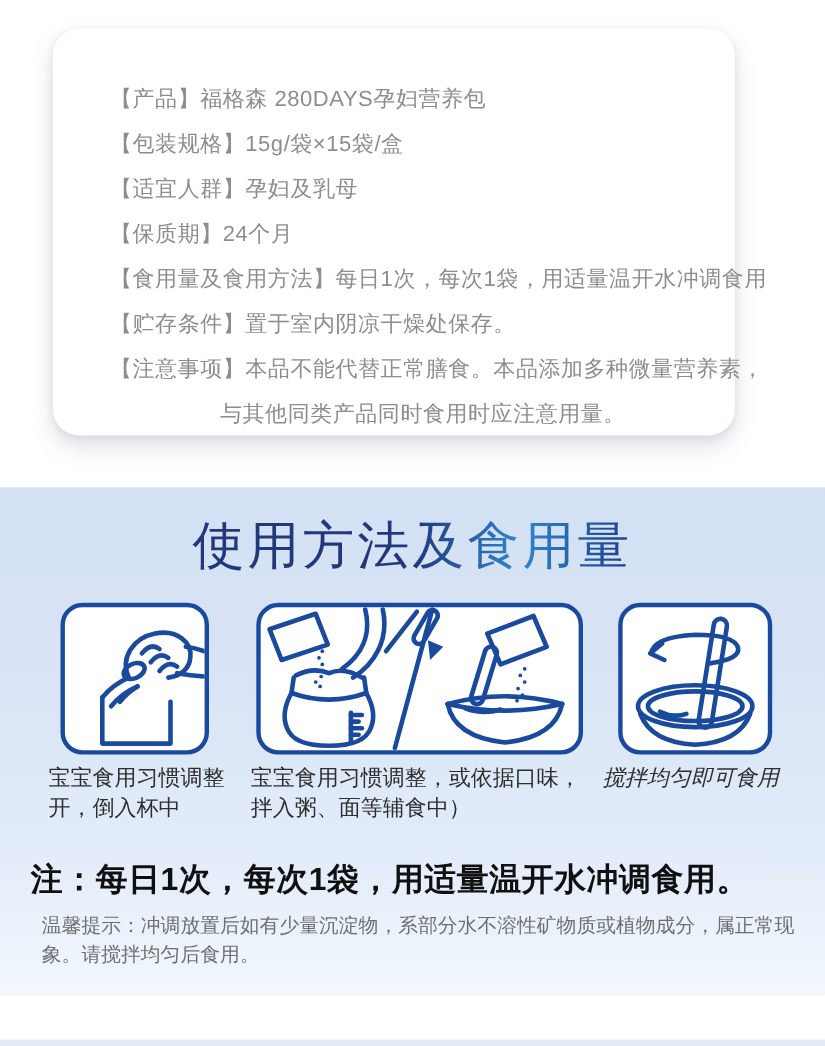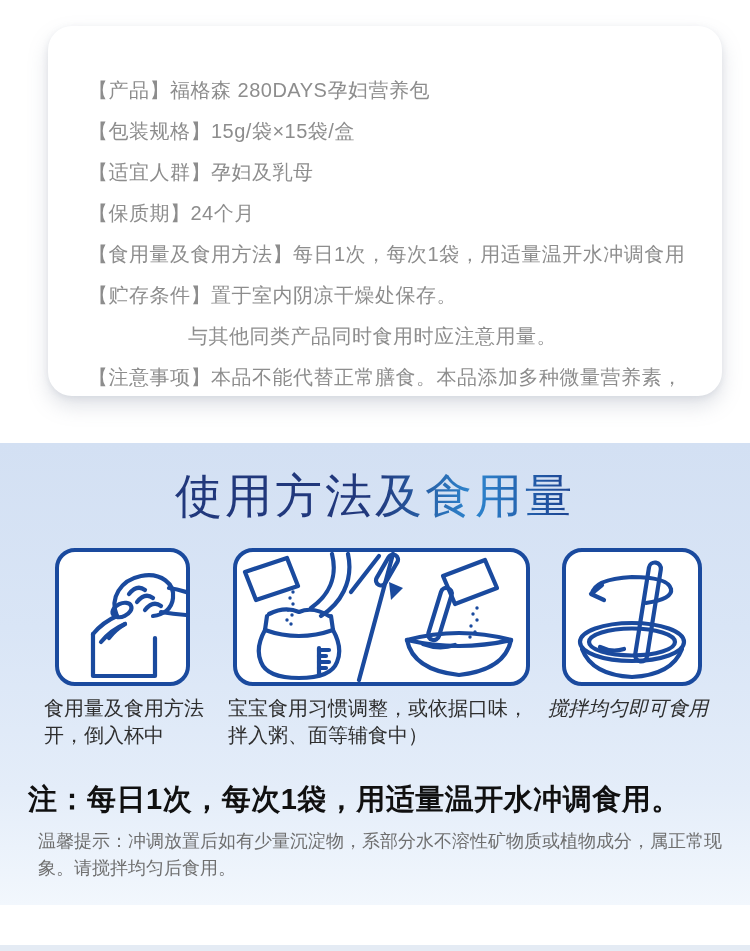--- a/index.html
+++ b/index.html
@@ -2,24 +2,24 @@
 <html><head>
 <meta charset="utf-8">
 <style>
   html,body{margin:0;padding:0;background:#fff;}
   .page{
     position:relative;width:750px;height:951px;overflow:hidden;background:#ffffff;
     font-family:"Liberation Sans",sans-serif;
   }
   
   .info-card{
-    position:absolute;left:48px;top:26px;width:674px;height:370px;
+    position:absolute;left:48px;top:26px;width:620px;height:370px;
     background:#ffffff;border-radius:24px;box-sizing:border-box;
     box-shadow:0 10px 20px rgba(130,140,160,.25),0 2px 6px rgba(130,140,160,.15);
-    padding:44px 34px 0 40px;
+    padding:44px 34px 0 52px;
   }
   .info-line{
     font-size:20px;line-height:41px;color:#8d8d8d;letter-spacing:.5px;white-space:nowrap;
   }
   .info-line.indent{padding-left:100px;}
   
   .usage{
     position:absolute;left:0;top:443px;width:750px;height:462px;
     background:linear-gradient(180deg,#d3e0f3 0%,#d9e5f6 40%,#e4edf9 75%,#f2f7fd 100%);
   }
@@ -57,22 +57,22 @@
 
 <div class="page">
 
   <section class="info-card">
     <div class="info-line">【产品】福格森 280DAYS孕妇营养包</div>
     <div class="info-line">【包装规格】15g/袋×15袋/盒</div>
     <div class="info-line">【适宜人群】孕妇及乳母</div>
     <div class="info-line">【保质期】24个月</div>
     <div class="info-line">【食用量及食用方法】每日1次，每次1袋，用适量温开水冲调食用</div>
     <div class="info-line">【贮存条件】置于室内阴凉干燥处保存。</div>
+    <div class="info-line">【注意事项】本品不能代替正常膳食。本品添加多种微量营养素，</div>
     <div class="info-line indent">与其他同类产品同时食用时应注意用量。</div>
-    <div class="info-line">【注意事项】本品不能代替正常膳食。本品添加多种微量营养素，</div>
   </section>
 
   <section class="usage">
     <h1 class="usage-title">使用方法及食用量</h1>
 
     <div class="icon-box box1">
       <svg viewBox="0 0 127 130">
         <g class="line-art">
           <path d="M34 82 L34 124 L96 124 L96 86"></path>
           <path d="M34 82 Q44 70 58 64"></path>
@@ -142,21 +142,21 @@
           <path d="M16 97 Q26 123 66 125 Q106 123 116 97"></path>
           <path d="M34 95 Q46 101 58 97"></path>
           <rect x="-6" y="-50" width="12" height="100" rx="6" transform="translate(82 60) rotate(9)"></rect>
           <path d="M26 42 Q28 27 66 25 Q102 25 105 37 Q107 47 80 51"></path>
           <path d="M36 33 L25 42 L38 48"></path>
         </g>
       </svg>
     </div>
 
     <div class="caption cap1">
-      <div>食用量及食用方法</div>
+      <div>宝宝食用习惯调整</div>
       <div>开，倒入杯中</div>
     </div>
     <div class="caption cap2">
       <div>宝宝食用习惯调整，或依据口味，</div>
       <div>拌入粥、面等辅食中）</div>
     </div>
     <div class="caption cap3">
       <div>搅拌均匀即可食用</div>
     </div>
 

